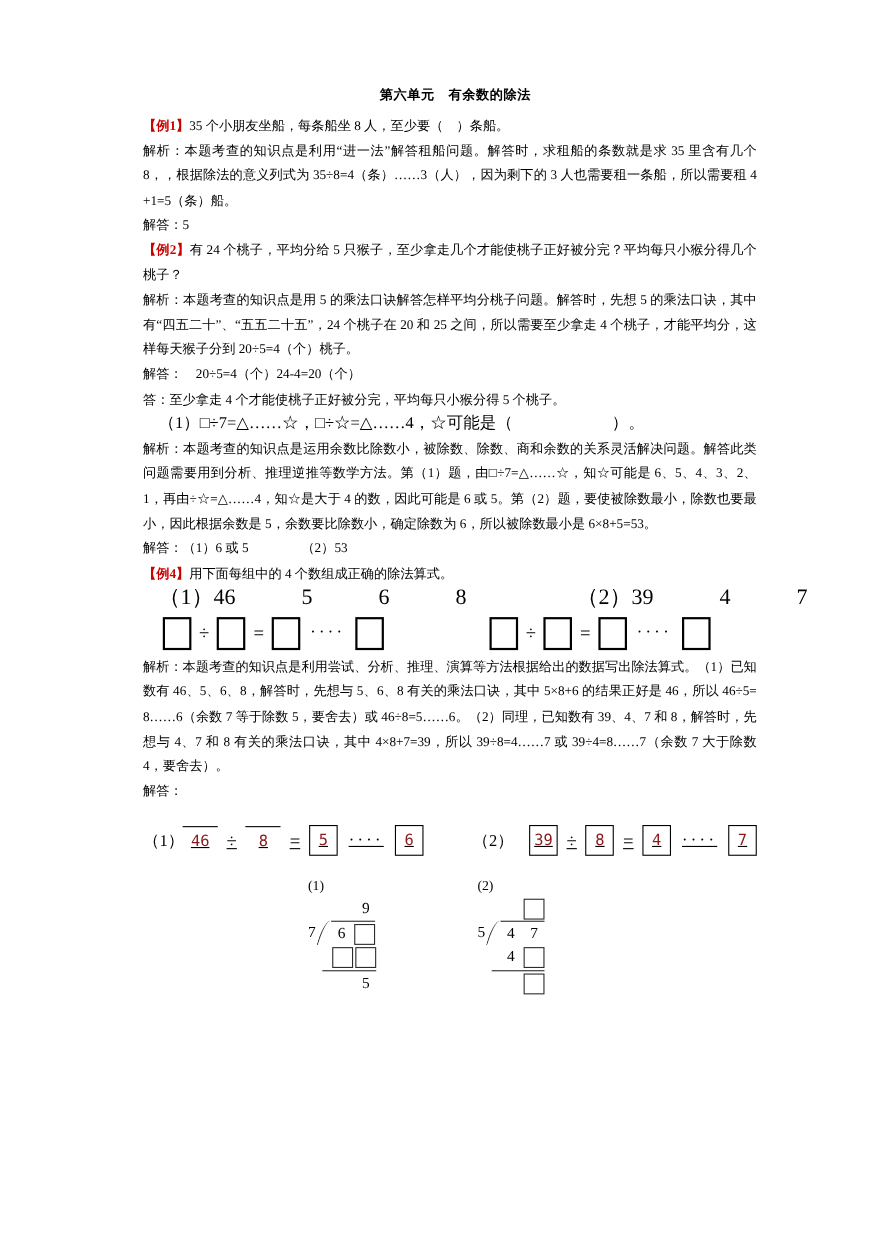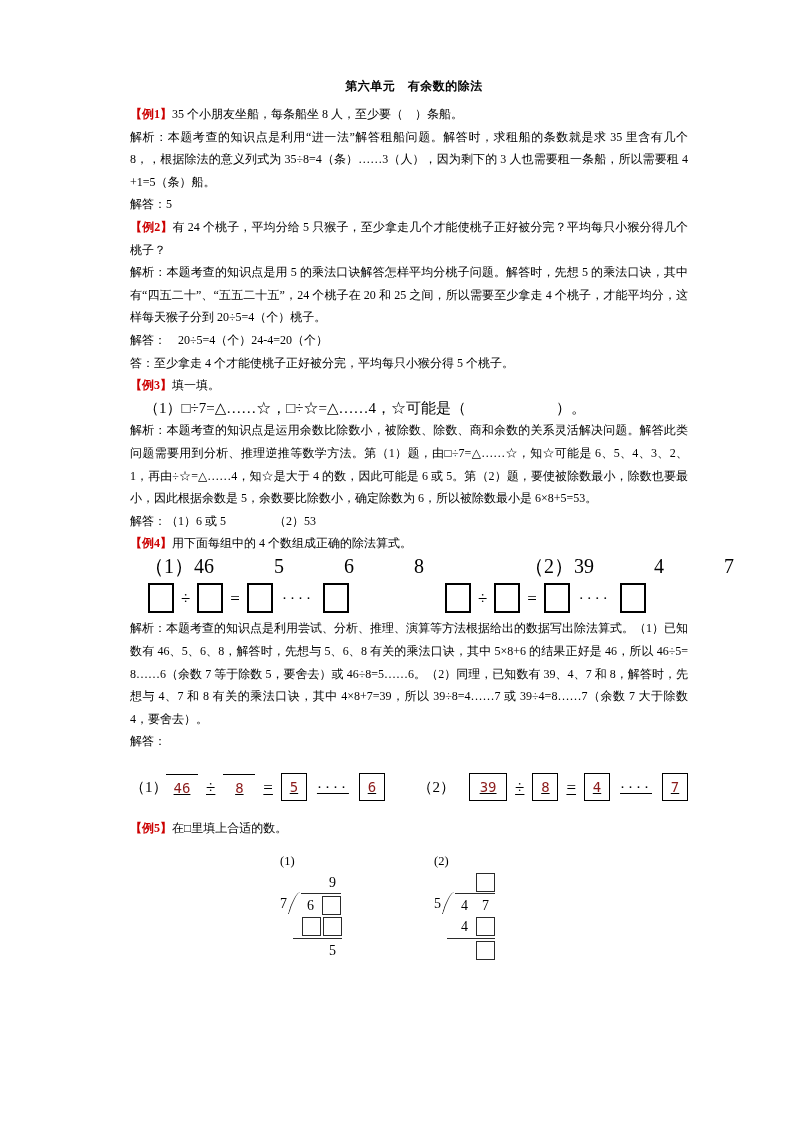--- a/index.html
+++ b/index.html
@@ -106,21 +106,21 @@
     height: 28px;
     border: 1.6px solid #000;
     box-sizing: border-box;
     display: flex;
     align-items: center;
     justify-content: center;
     color: #8b1a1a;
     font-size: 14px;
     font-family: "DejaVu Sans Mono", monospace;
   }
-  .rbox.wide { width: 38px; }
+  .rbox.wide { width: 26px; }
   .rline {
     min-width: 26px;
     padding: 0 3px;
     border-top: 1.4px solid #000;
     text-align: center;
     color: #8b1a1a;
     font-size: 14px;
     font-family: "DejaVu Sans Mono", monospace;
     line-height: 26px;
   }
@@ -220,21 +220,20 @@
 
   <p class="para"><span class="ex-tag">【例1】</span><span>35 个小朋友坐船，每条船坐 8 人，至少要（　）条船。</span></p>
   <p class="para">解析：本题考查的知识点是利用“进一法”解答租船问题。解答时，求租船的条数就是求 35 里含有几个 8，，根据除法的意义列式为 35÷8=4（条）……3（人），因为剩下的 3 人也需要租一条船，所以需要租 4+1=5（条）船。</p>
   <p class="para">解答：5</p>
 
   <p class="para"><span class="ex-tag">【例2】</span><span>有 24 个桃子，平均分给 5 只猴子，至少拿走几个才能使桃子正好被分完？平均每只小猴分得几个桃子？</span></p>
   <p class="para">解析：本题考查的知识点是用 5 的乘法口诀解答怎样平均分桃子问题。解答时，先想 5 的乘法口诀，其中有“四五二十”、“五五二十五”，24 个桃子在 20 和 25 之间，所以需要至少拿走 4 个桃子，才能平均分，这样每天猴子分到 20÷5=4（个）桃子。</p>
   <p class="para">解答：　20÷5=4（个）24-4=20（个）</p>
   <p class="para">答：至少拿走 4 个才能使桃子正好被分完，平均每只小猴分得 5 个桃子。</p>
 
-  <p class="para"><span class="ex-tag">【例3】</span><span>填一填。</span></p>
   <p class="sub-line">（1）□÷7=△……☆，□÷☆=△……4，☆可能是（　　　　　　）。</p>
   <p class="para">解析：本题考查的知识点是运用余数比除数小，被除数、除数、商和余数的关系灵活解决问题。解答此类问题需要用到分析、推理逆推等数学方法。第（1）题，由□÷7=△……☆，知☆可能是 6、5、4、3、2、1，再由÷☆=△……4，知☆是大于 4 的数，因此可能是 6 或 5。第（2）题，要使被除数最小，除数也要最小，因此根据余数是 5，余数要比除数小，确定除数为 6，所以被除数最小是 6×8+5=53。</p>
   <p class="para">解答：（1）6 或 5　　　　（2）53</p>
 
   <p class="para"><span class="ex-tag">【例4】</span><span>用下面每组中的 4 个数组成正确的除法算式。</span></p>
   <p class="nums-row">（1）46　　　5　　　6　　　8　　　　　（2）39　　　4　　　7　　　8</p>
 
   <div class="box-eq-row">
     <div class="box-eq">
       <span class="ebox"></span>
@@ -276,21 +275,20 @@
       <span class="rbox wide">39</span>
       <span class="op">÷</span>
       <span class="rbox">8</span>
       <span class="op">=</span>
       <span class="rbox">4</span>
       <span class="dots">····</span>
       <span class="rbox">7</span>
     </div>
   </div>
 
-  <p class="para"><span class="ex-tag">【例5】</span><span>在□里填上合适的数。</span></p>
 
   <div class="div-area">
 
     <div class="div-block">
       <div class="div-tag">(1)</div>
       <div class="quot-row">
         <span class="dbox" style="border:none;"></span>
         <span class="digit">9</span>
       </div>
       <div class="vinc-row">

